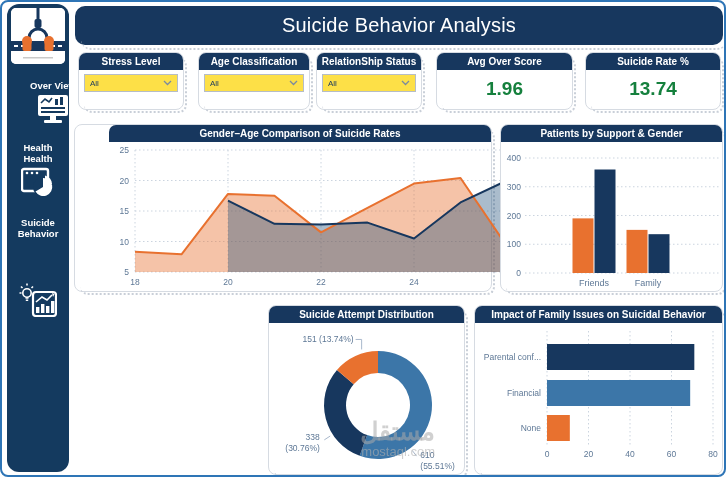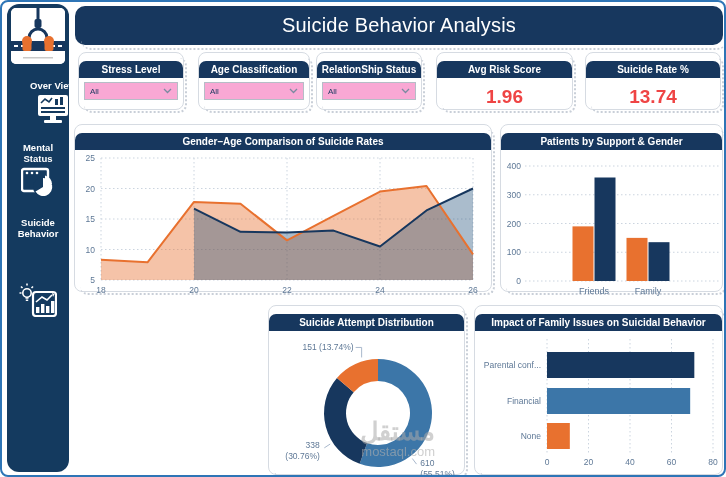--- a/index.html
+++ b/index.html
@@ -25,41 +25,41 @@
     position:absolute; background:#fff; border:1px solid #d6dbe2; border-radius:8px; z-index:1;
   }
   .card::after {
     content:""; position:absolute; top:5px; left:5px; right:-4px; bottom:-4px;
     border-right:2px dotted #c9cfd8; border-bottom:2px dotted #c9cfd8;
     border-radius:8px; z-index:-1;
   }
   .card-head {
     height:17px; background:#17375E; border-radius:7px 7px 0 0;
     display:flex; align-items:center; justify-content:center;
-    color:#fff; font-weight:bold; font-size:10px; white-space:nowrap; overflow:hidden;margin-top:8px;
+    color:#fff; font-weight:bold; font-size:10px; white-space:nowrap; overflow:hidden;
   }
   #title-bar {
     position:absolute; left:73px; top:4px; width:648px; height:39px;
     background:#17375E; border-radius:10px; display:flex; align-items:center; justify-content:center;
     z-index:2;
   }
   #title-bar::after {
     content:""; position:absolute; top:6px; left:6px; right:-4px; bottom:-5px;
     border-bottom:2px dotted #c9cfd8; border-radius:10px; z-index:-1;
   }
   #title-bar span { color:#fff; font-weight:normal; font-size:20px; letter-spacing:0.2px; }
   
   .dropdown {
-    margin:4px 5px 0 5px; height:18px; border:1px solid #b6bdc7; background:#f9a8d4;
+    margin:4px 5px 0 5px; height:18px; border:1px solid #b6bdc7; background:#fde047;
     display:flex; align-items:center; justify-content:space-between; padding:0 5px; cursor:pointer;
   }
   .dropdown .val { font-size:8px; color:#17375E; }
   .kpi-value {
     height:38px; display:flex; align-items:center; justify-content:center;
-    color:#ef4444; font-size:19px; font-weight:bold;
+    color:#15803d; font-size:19px; font-weight:bold;
   }
   svg.chart { display:block; }
   
   #watermark {
     position:absolute; left:288px; top:416px; width:145px; text-align:right; z-index:5;
     pointer-events:none;
   }
   #watermark .ar { font-size:25px; font-weight:bold; color:rgba(170,170,170,0.55); line-height:26px; }
   #watermark .dom { font-size:13px; color:rgba(175,175,175,0.6); line-height:15px; }
 </style>
@@ -100,21 +100,21 @@
         <rect x="18" y="5" width="3" height="6" fill="#143A5F"></rect>
           <rect x="23" y="3" width="3" height="8" fill="#143A5F"></rect>
         <rect x="4" y="13" width="24" height="2" fill="#143A5F"></rect>
         <rect x="4" y="17" width="24" height="2" fill="#143A5F"></rect>
         <rect x="13" y="22" width="6" height="4" fill="#ffffff"></rect>
         <rect x="7" y="26" width="18" height="3" rx="1" fill="#ffffff"></rect>
       </svg>
     </div>
 
     <div class="nav-item" style="margin-top:18px;">
-      <div class="nav-label">Mental Status</div>
+      <div class="nav-label">Health Health</div>
       <svg width="34" height="32" viewBox="0 0 34 32" style="margin-top:3px;">
         <rect x="1" y="2" width="26" height="22" rx="2" fill="none" stroke="#ffffff" stroke-width="2.4"></rect>
         <circle cx="6" cy="6" r="1.3" fill="#ffffff"></circle>
           <circle cx="11" cy="6" r="1.3" fill="#ffffff"></circle>
           <circle cx="16" cy="6" r="1.3" fill="#ffffff"></circle>
         <circle cx="22" cy="20" r="10" fill="#143A5F"></circle>
         <path d="M22 20 L22 11 A9 9 0 1 1 14.5 24.5 Z" fill="#ffffff"></path>
         <path d="M24 8.5 A9.5 9.5 0 0 1 31 17 L24 17 Z" fill="#ffffff"></path>
       </svg>
     </div>
@@ -177,33 +177,33 @@
     <div class="dropdown">
       <span class="val">All</span>
       <svg width="9" height="6" viewBox="0 0 9 6">
           <polyline points="1,1 4.5,4.5 8,1" fill="none" stroke="#7a8aa0" stroke-width="1.3"></polyline>
         </svg>
     </div>
   </div>
 
   <div class="card" style="left:434px; top:50px; width:137px; height:58px;">
     <div class="card-head">
-        <span>Avg Risk Score</span>
+        <span>Avg Over Score</span>
       </div>
     <div class="kpi-value">1.96</div>
   </div>
 
   <div class="card" style="left:583px; top:50px; width:136px; height:58px;">
     <div class="card-head">
         <span>Suicide Rate %</span>
       </div>
     <div class="kpi-value">13.74</div>
   </div>
 
-  <div class="card" style="left:72px; top:122px; width:418px; height:168px;">
+  <div class="card" style="left:72px; top:122px; width:418px; height:168px;padding-left:34px;">
     <div class="card-head">
         <span>Gender–Age Comparison of Suicide Rates</span>
       </div>
     <svg id="c0" class="chart" width="416" height="149">
         <line x1="26" y1="130" x2="398" y2="130" stroke="#CBD4DF" stroke-width="1" stroke-dasharray="1.5 2.5"></line>
         <text x="20" y="133" font-size="8.5" fill="#5E7896" text-anchor="end" font-family="&quot;Liberation Sans&quot;, sans-serif">5</text>
         <line x1="26" y1="99.5" x2="398" y2="99.5" stroke="#CBD4DF" stroke-width="1" stroke-dasharray="1.5 2.5"></line>
         <text x="20" y="102.5" font-size="8.5" fill="#5E7896" text-anchor="end" font-family="&quot;Liberation Sans&quot;, sans-serif">10</text>
         <line x1="26" y1="69" x2="398" y2="69" stroke="#CBD4DF" stroke-width="1" stroke-dasharray="1.5 2.5"></line>
         <text x="20" y="72" font-size="8.5" fill="#5E7896" text-anchor="end" font-family="&quot;Liberation Sans&quot;, sans-serif">15</text>

